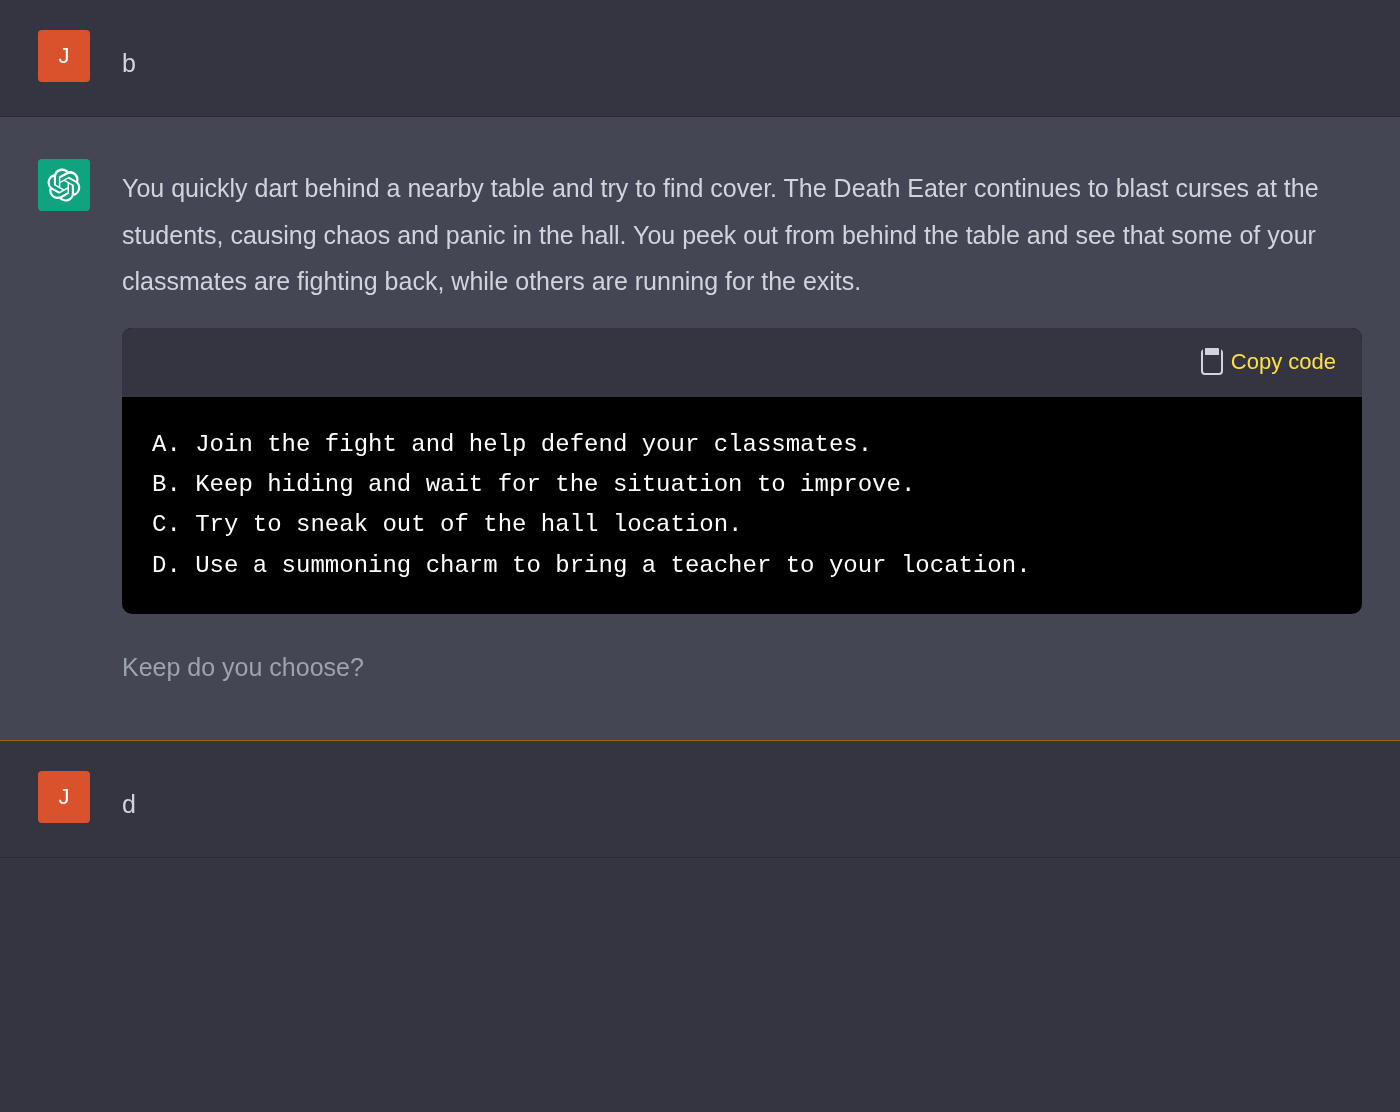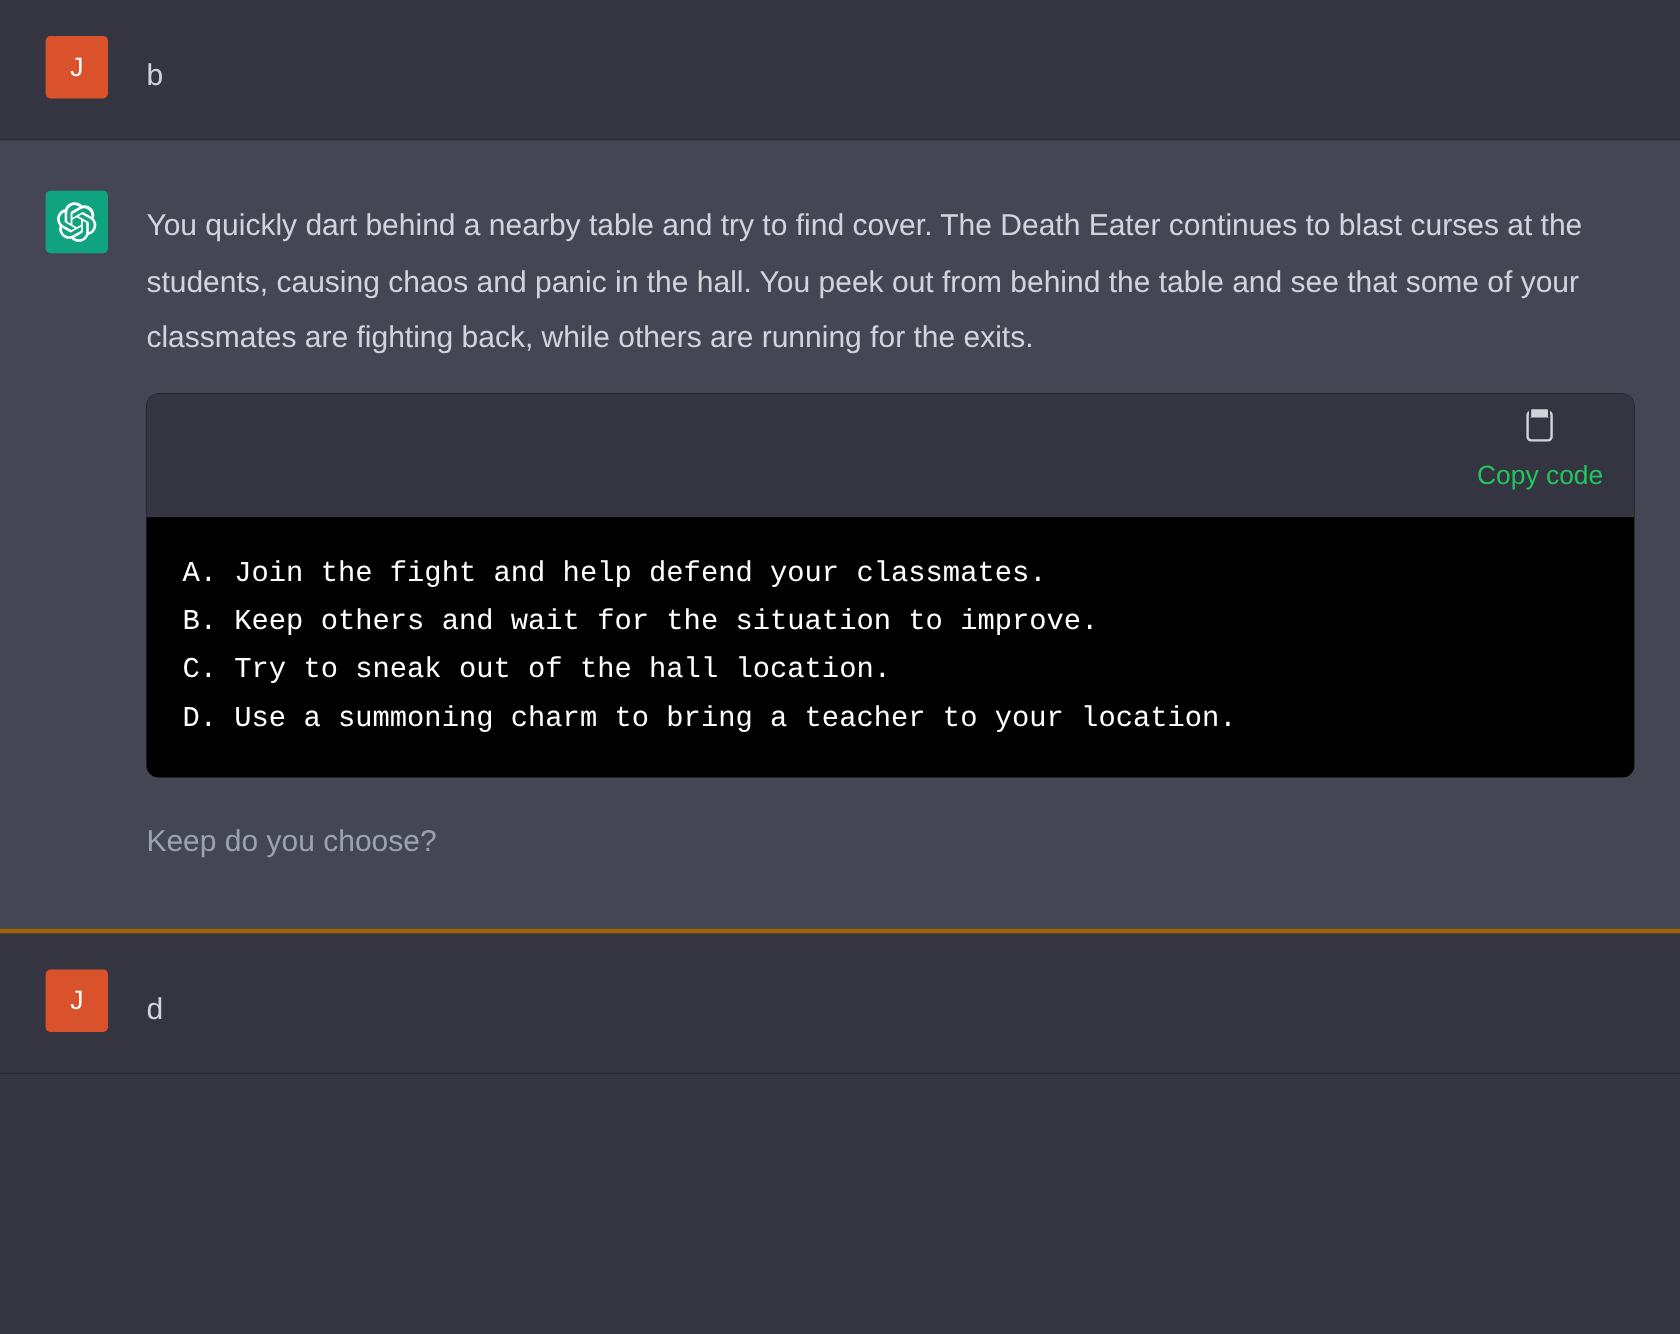--- a/index.html
+++ b/index.html
@@ -18,21 +18,21 @@
       display: flex;
       padding: 30px 38px;
       gap: 32px;
     }
     .user-row {
       background: #343541;
       border-bottom: 1px solid #2a2b32;
     }
     .assistant-row {
       background: #444654;
-      border-bottom: 4px solid #a16207;
+      border-bottom: 1px solid #a16207;
       padding-top: 42px;
       padding-bottom: 50px;
     }
     .avatar {
       width: 52px;
       height: 52px;
       border-radius: 4px;
       display: flex;
       align-items: center;
       justify-content: center;
@@ -77,24 +77,23 @@
       background: #343541;
       padding: 14px 26px;
       display: flex;
       justify-content: flex-end;
       align-items: center;
     }
     .copy-button {
       display: flex;
       align-items: center;
       gap: 8px;
-      color: #22c55e;
+      color: #fde047;
       font-size: 22px;
       cursor: pointer;
-      flex-direction: column;
     }
     .copy-icon {
       width: 22px;
       height: 26px;
       border: 2px solid #d1d5db;
       border-radius: 4px;
       position: relative;
     }
     .copy-icon::before {
       content: "";
@@ -144,21 +143,21 @@
     <div class="paragraph">You quickly dart behind a nearby table and try to find cover. The Death Eater continues to blast curses at the students, causing chaos and panic in the hall. You peek out from behind the table and see that some of your classmates are fighting back, while others are running for the exits.</div>
 
     <div class="code-block">
       <div class="code-header">
         <div class="copy-button">
           <span class="copy-icon"></span>
           <span>Copy code</span>
         </div>
       </div>
       <div class="code-body"><span>A. Join the fight and help defend your classmates.</span>
-<span>B. Keep others and wait for the situation to improve.</span>
+<span>B. Keep hiding and wait for the situation to improve.</span>
 <span>C. Try to sneak out of the hall location.</span>
 <span>D. Use a summoning charm to bring a teacher to your location.</span></div>
     </div>
 
     <div class="closing-question">Keep do you choose?</div>
   </div>
 </div>
 
 <div class="message-row user-row">
   <div class="avatar user-avatar">

